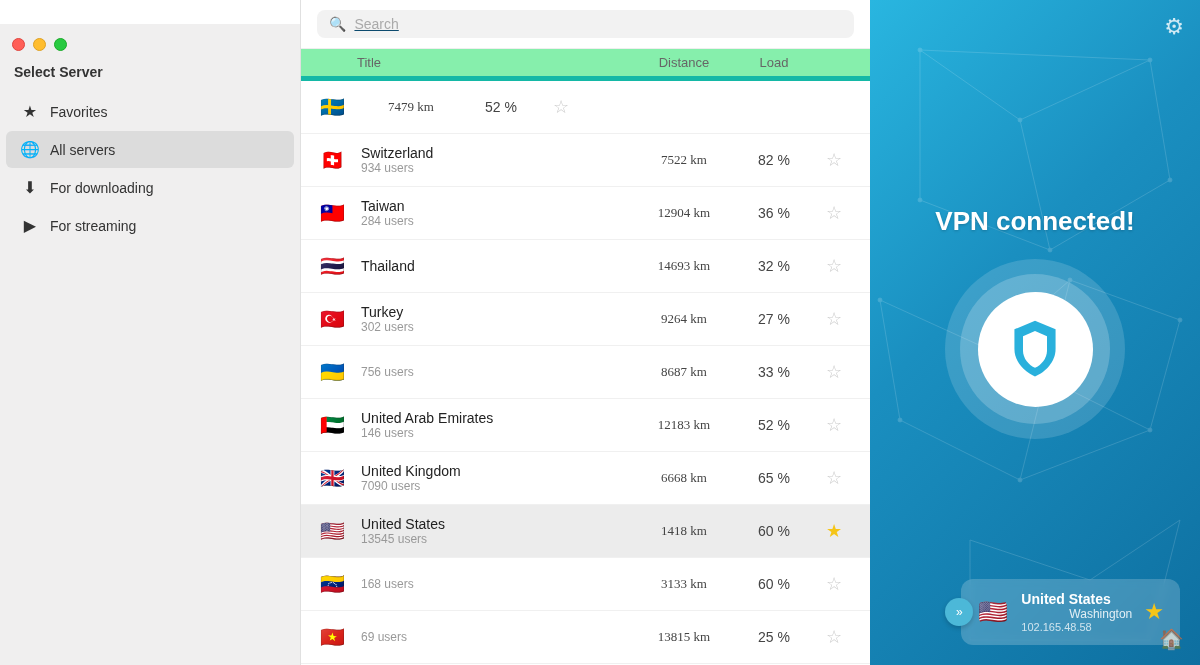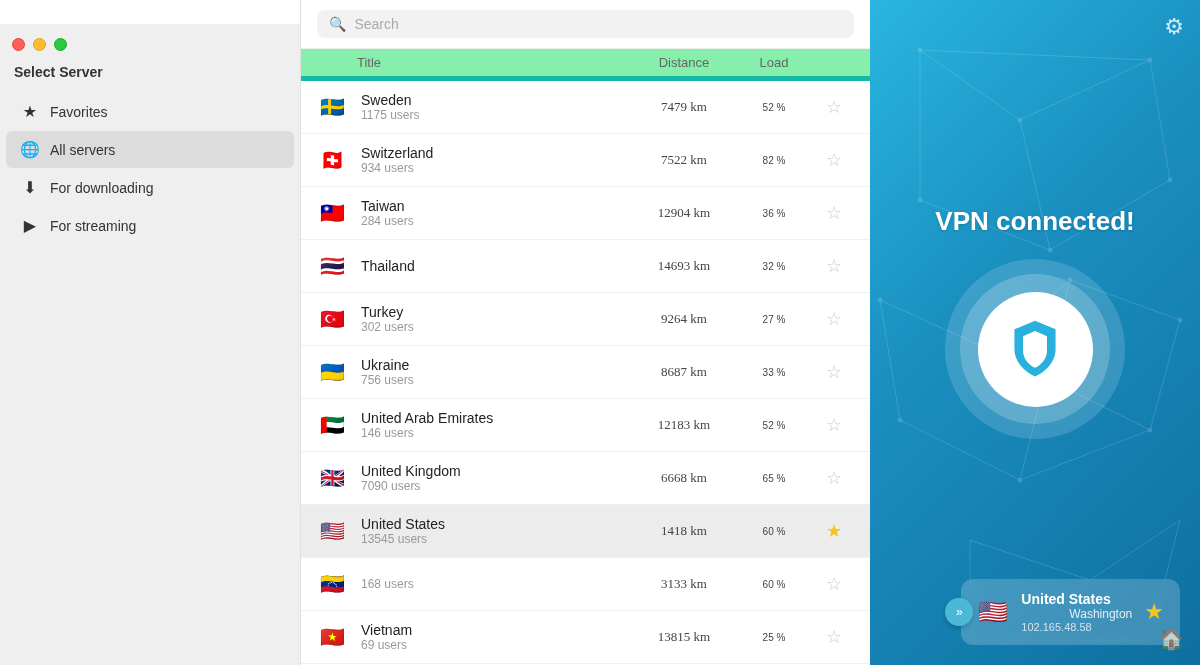--- a/index.html
+++ b/index.html
@@ -96,22 +96,23 @@
       border-radius: 8px;
       padding: 6px 12px;
       gap: 8px;
     }
 
     .search-input-wrap input {
       border: none;
       background: transparent;
       outline: none;
       font-size: 14px;
-      color: #a21caf;
+      color: #0c4a6e;
       width: 100%;
+      text-decoration: underline;
     }
 
     .search-input-wrap input::placeholder {
       color: #aaa;
     }
 
     .search-icon-svg {
       color: #aaa;
       font-size: 14px;
     }
@@ -169,21 +170,21 @@
       width: 100px;
       text-align: center;
       font-size: 13px;
       color: #444;
       font-family: Liberation Serif, serif;
     }
 
     .server-load {
       width: 80px;
       text-align: center;
-      font-size: 10px;
+      font-size: 14px;
       color: #444;
     }
 
     .fav-star {
       width: 40px;
       text-align: center;
       font-size: 18px;
       color: #ccc;
       cursor: pointer;
     }
@@ -385,24 +386,20 @@
   </div>
   <div class="table-header">
     <div class="col-title">Title</div>
     <div class="col-distance">Distance</div>
     <div class="col-load">Load</div>
     <div class="col-fav"></div>
   </div>
   <div class="server-rows" id="server-rows">
   <div class="server-row">
     <div class="flag">🇸🇪</div>
-    <div class="server-info">
-      <div class="server-name">Sweden</div>
-      <div class="server-users">1175 users</div>
-    </div>
     <div class="server-distance">7479 km</div>
     <div class="server-load">52 %</div>
     <div class="fav-star ">☆</div>
   </div>
       <div class="server-row">
     <div class="flag">🇨🇭</div>
     <div class="server-info">
       <div class="server-name">Switzerland</div>
       <div class="server-users">934 users</div>
     </div>
@@ -435,21 +432,20 @@
       <div class="server-name">Turkey</div>
       <div class="server-users">302 users</div>
     </div>
     <div class="server-distance">9264 km</div>
     <div class="server-load">27 %</div>
     <div class="fav-star ">☆</div>
   </div>
       <div class="server-row">
     <div class="flag">🇺🇦</div>
     <div class="server-info">
-      <div class="server-name">Ukraine</div>
       <div class="server-users">756 users</div>
     </div>
     <div class="server-distance">8687 km</div>
     <div class="server-load">33 %</div>
     <div class="fav-star ">☆</div>
   </div>
       <div class="server-row">
     <div class="flag">🇦🇪</div>
     <div class="server-info">
       <div class="server-name">United Arab Emirates</div>
@@ -484,21 +480,20 @@
     <div class="server-info">
       <div class="server-users">168 users</div>
     </div>
     <div class="server-distance">3133 km</div>
     <div class="server-load">60 %</div>
     <div class="fav-star ">☆</div>
   </div>
       <div class="server-row">
     <div class="flag">🇻🇳</div>
     <div class="server-info">
-      <div class="server-name">Vietnam</div>
       <div class="server-users">69 users</div>
     </div>
     <div class="server-distance">13815 km</div>
     <div class="server-load">25 %</div>
     <div class="fav-star ">☆</div>
   </div>
     </div>
 </div>
 
 <div class="right-panel">

